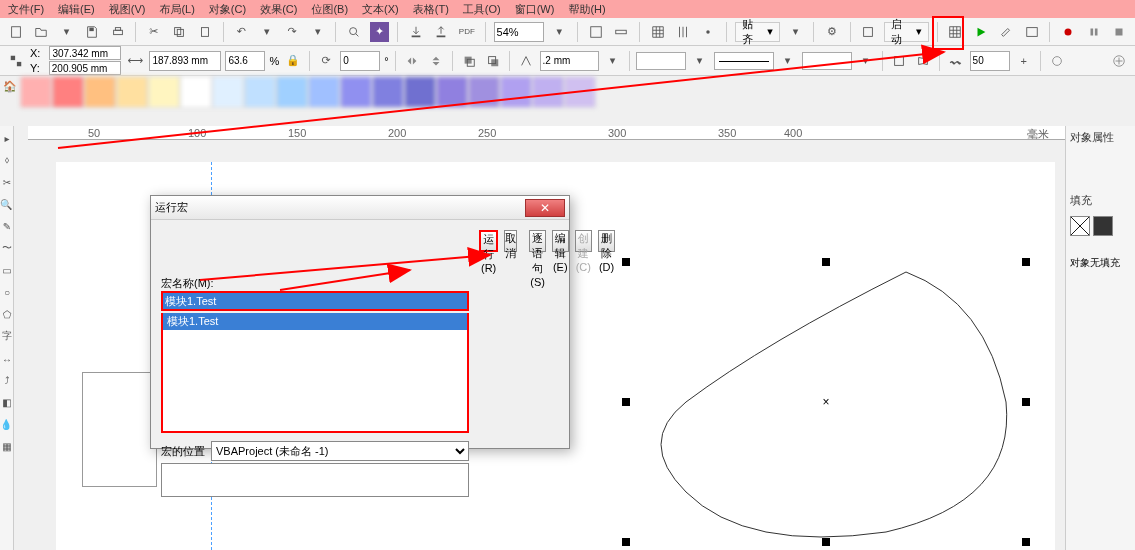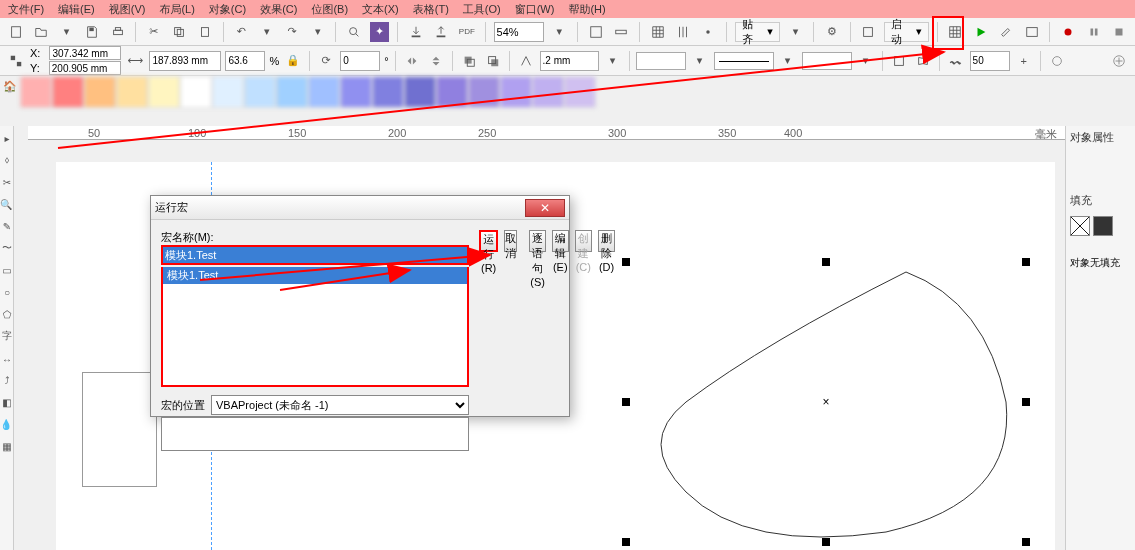--- a/index.html
+++ b/index.html
@@ -24,25 +24,25 @@
 .tool-palette{position:absolute;left:0;top:126px;width:14px;bottom:0;background:#f5f5f5;display:flex;flex-direction:column;gap:2px;padding:2px 0;border-right:1px solid #ccc;}
 .tool-palette .tool{width:14px;height:20px;display:flex;align-items:center;justify-content:center;color:#555;font-size:10px;}
 .canvas{position:absolute;left:56px;top:162px;right:80px;bottom:0;background:#fff;}
 .page-rect{position:absolute;left:26px;top:210px;width:75px;height:115px;border:1px solid #999;background:#fff;}
 .shape-obj{position:absolute;left:570px;top:100px;width:400px;height:280px;}
 .sel-handle{position:absolute;width:8px;height:8px;background:#000;}
 .sel-center{position:absolute;width:10px;height:10px;color:#000;font-size:12px;line-height:10px;text-align:center;}
 .right-panel{position:absolute;right:0;top:126px;width:70px;bottom:0;background:#f5f5f5;border-left:1px solid #ccc;padding:4px;}
 .right-panel .hdr{font-size:11px;color:#333;margin-bottom:8px;}
 .fill-swatch{width:20px;height:20px;border:1px solid #888;display:inline-block;vertical-align:top;}
-.dialog{position:absolute;left:150px;top:195px;width:420px;height:222px;background:#f0f0f0;border:1px solid #888;box-shadow:3px 3px 12px rgba(0,0,0,.3);}
+.dialog{position:absolute;left:150px;top:195px;width:420px;height:254px;background:#f0f0f0;border:1px solid #888;box-shadow:3px 3px 12px rgba(0,0,0,.3);}
 .dialog-title{height:24px;background:linear-gradient(#fff,#e8e8e8);border-bottom:1px solid #ccc;display:flex;align-items:center;justify-content:space-between;padding:0 4px;font-size:12px;}
 .dialog-close{width:40px;height:18px;background:linear-gradient(#f08080,#d04040);color:#fff;text-align:center;border:1px solid #a03030;font-size:12px;line-height:16px;}
 .dialog-body{padding:10px;display:flex;gap:10px;}
-.dialog-left{flex:1;}
+.dialog-left{flex:1;margin-top:46px;}
 .dialog-right{width:80px;display:flex;flex-direction:row;gap:6px;}
 .dlg-btn{height:22px;border:1px solid #888;background:linear-gradient(#fff,#e0e0e0);font-size:11px;}
 .dlg-btn.disabled{color:#aaa;}
 .macro-input{width:100%;height:20px;border:1px solid #888;background:#fff;padding:0 2px;font-size:11px;}
 .macro-list{width:100%;height:120px;border:1px solid #888;background:#fff;margin-top:2px;}
 .macro-item{background:#3a7fd5;color:#fff;padding:1px 4px;font-size:11px;}
 .field-row{display:flex;gap:6px;align-items:center;margin-top:8px;}
 .field-row select{flex:1;height:20px;border:1px solid #888;background:#fff;font-size:11px;}
 .desc-box{width:100%;height:34px;border:1px solid #888;background:#fff;margin-top:2px;}
 .highlight-red{position:absolute;border:2px solid red;pointer-events:none;}
@@ -342,21 +342,21 @@
 
 <div class="ruler-h">
   <span style="left:60px">50</span>
   <span style="left:160px">100</span>
   <span style="left:260px">150</span>
   <span style="left:360px">200</span>
   <span style="left:450px">250</span>
   <span style="left:580px">300</span>
   <span style="left:690px">350</span>
   <span style="left:756px">400</span>
-  <span style="right:8px">毫米</span>
+  <span style="right:16px">毫米</span>
 </div>
 
 <div class="tool-palette">
   <div class="tool">▸</div>
   <div class="tool">⬨</div>
   <div class="tool">✂</div>
   <div class="tool">🔍</div>
   <div class="tool">✎</div>
   <div class="tool">〜</div>
   <div class="tool">▭</div>

